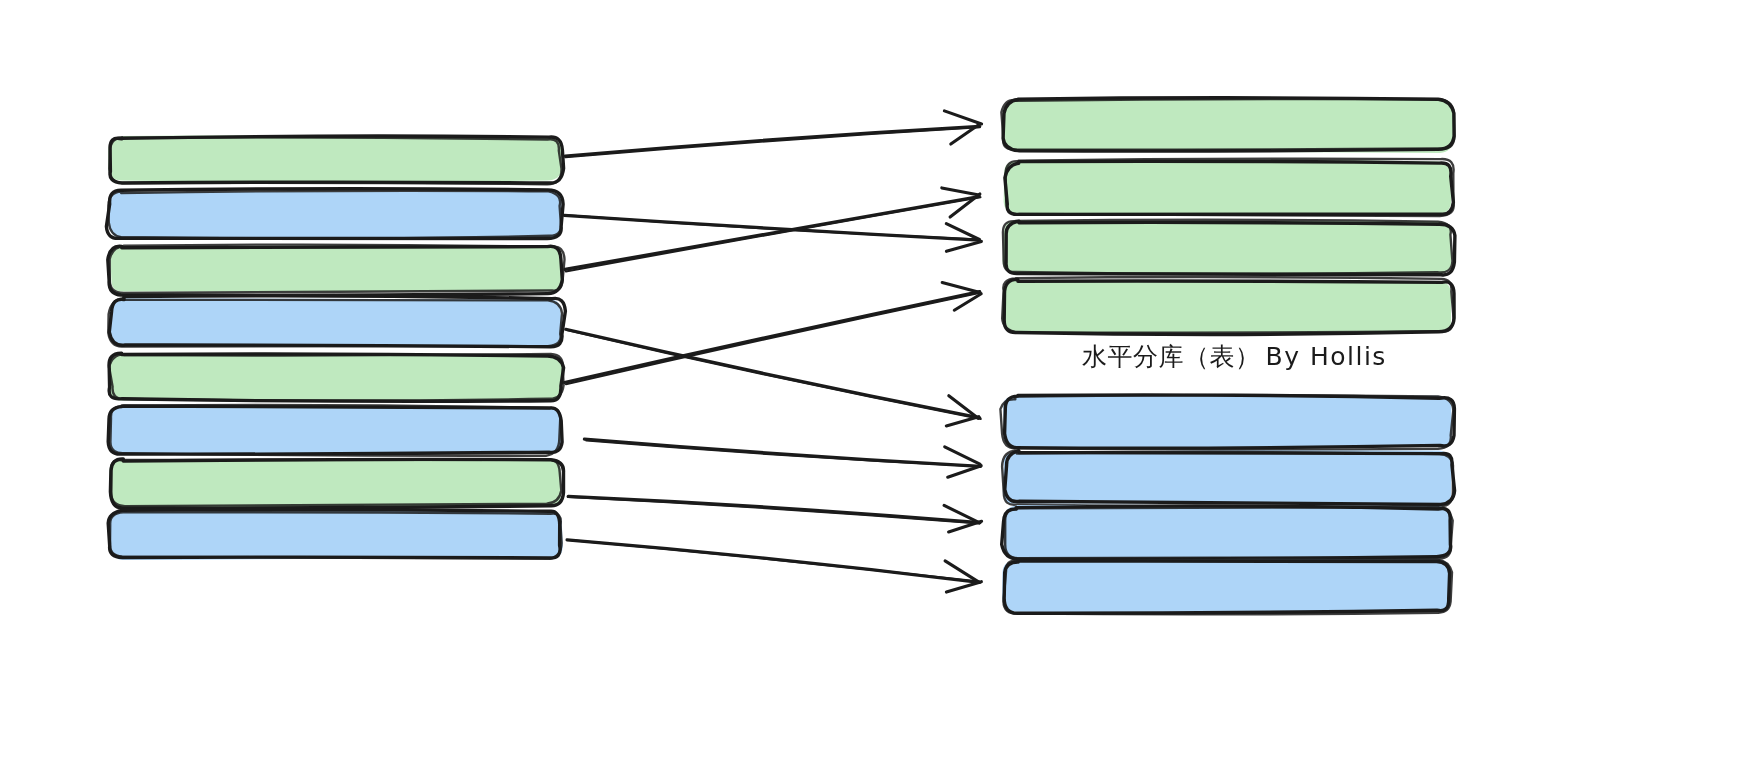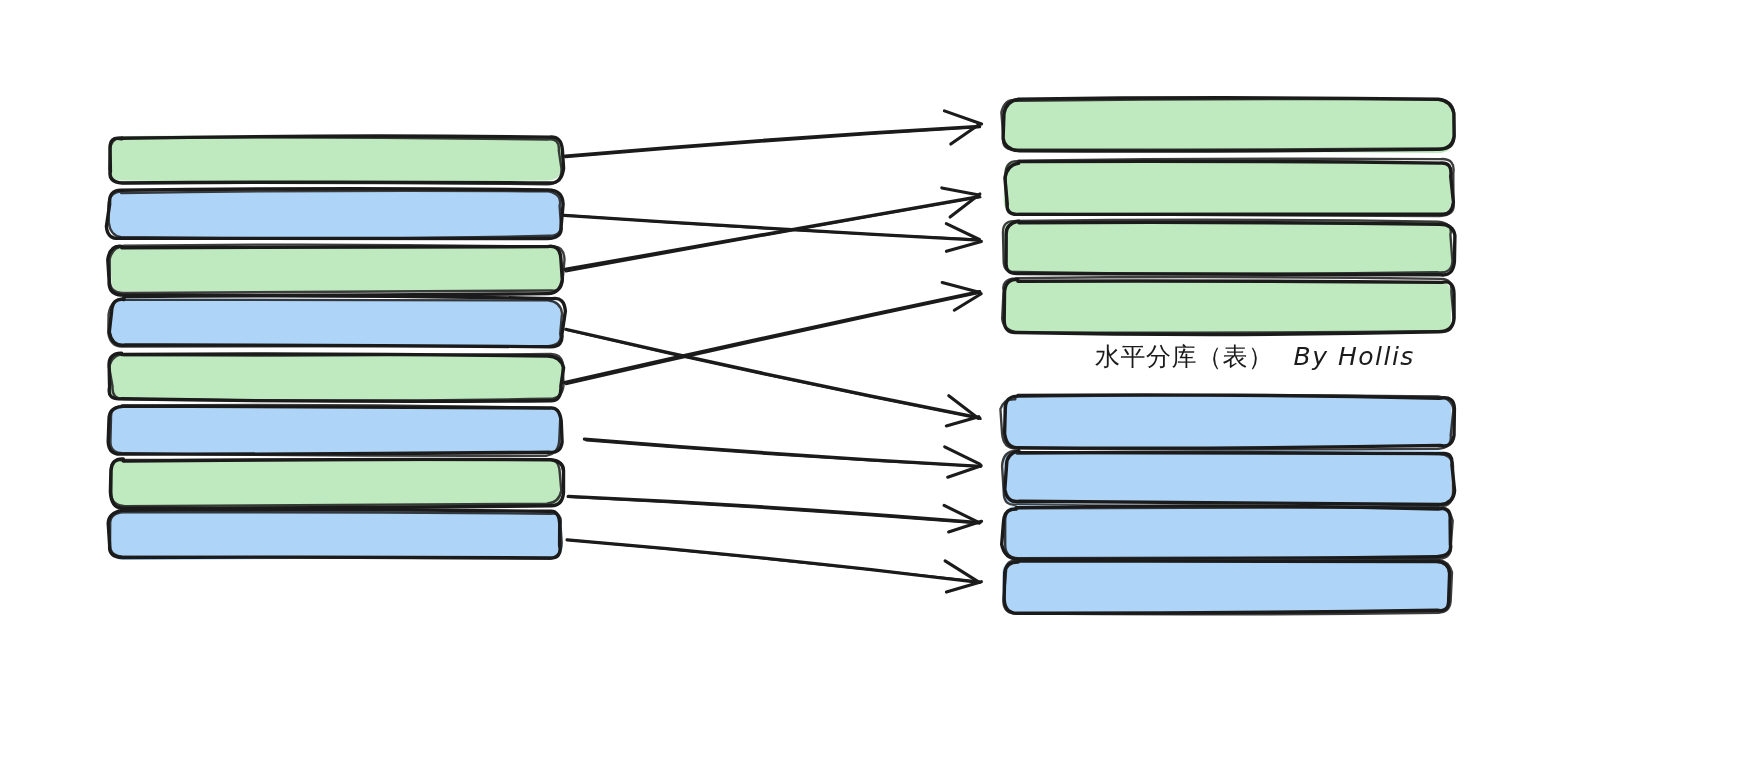--- a/index.html
+++ b/index.html
@@ -31,28 +31,26 @@
   .caption-text {
     position: absolute;
     white-space: nowrap;
     color: #1b1b1b;
     font-size: 25px;
     letter-spacing: 0.5px;
   }
   .caption-cn {
     font-family: "DejaVu Sans", sans-serif;
     font-size: 25px;
-    margin-left: 13px;
   }
   .caption-en {
     font-family: "DejaVu Sans", sans-serif;
     font-size: 25px;
-    font-style: italic;
     letter-spacing: 1.5px;
-    margin-left: 20px;
+    margin-left: 5px;
   }
 </style>
 </head>
 <body>
 
 <div id="canvas-root">
 
   <svg id="diagram-svg" viewBox="0 0 1744 764">
     <g id="connections-layer">
         <g>

